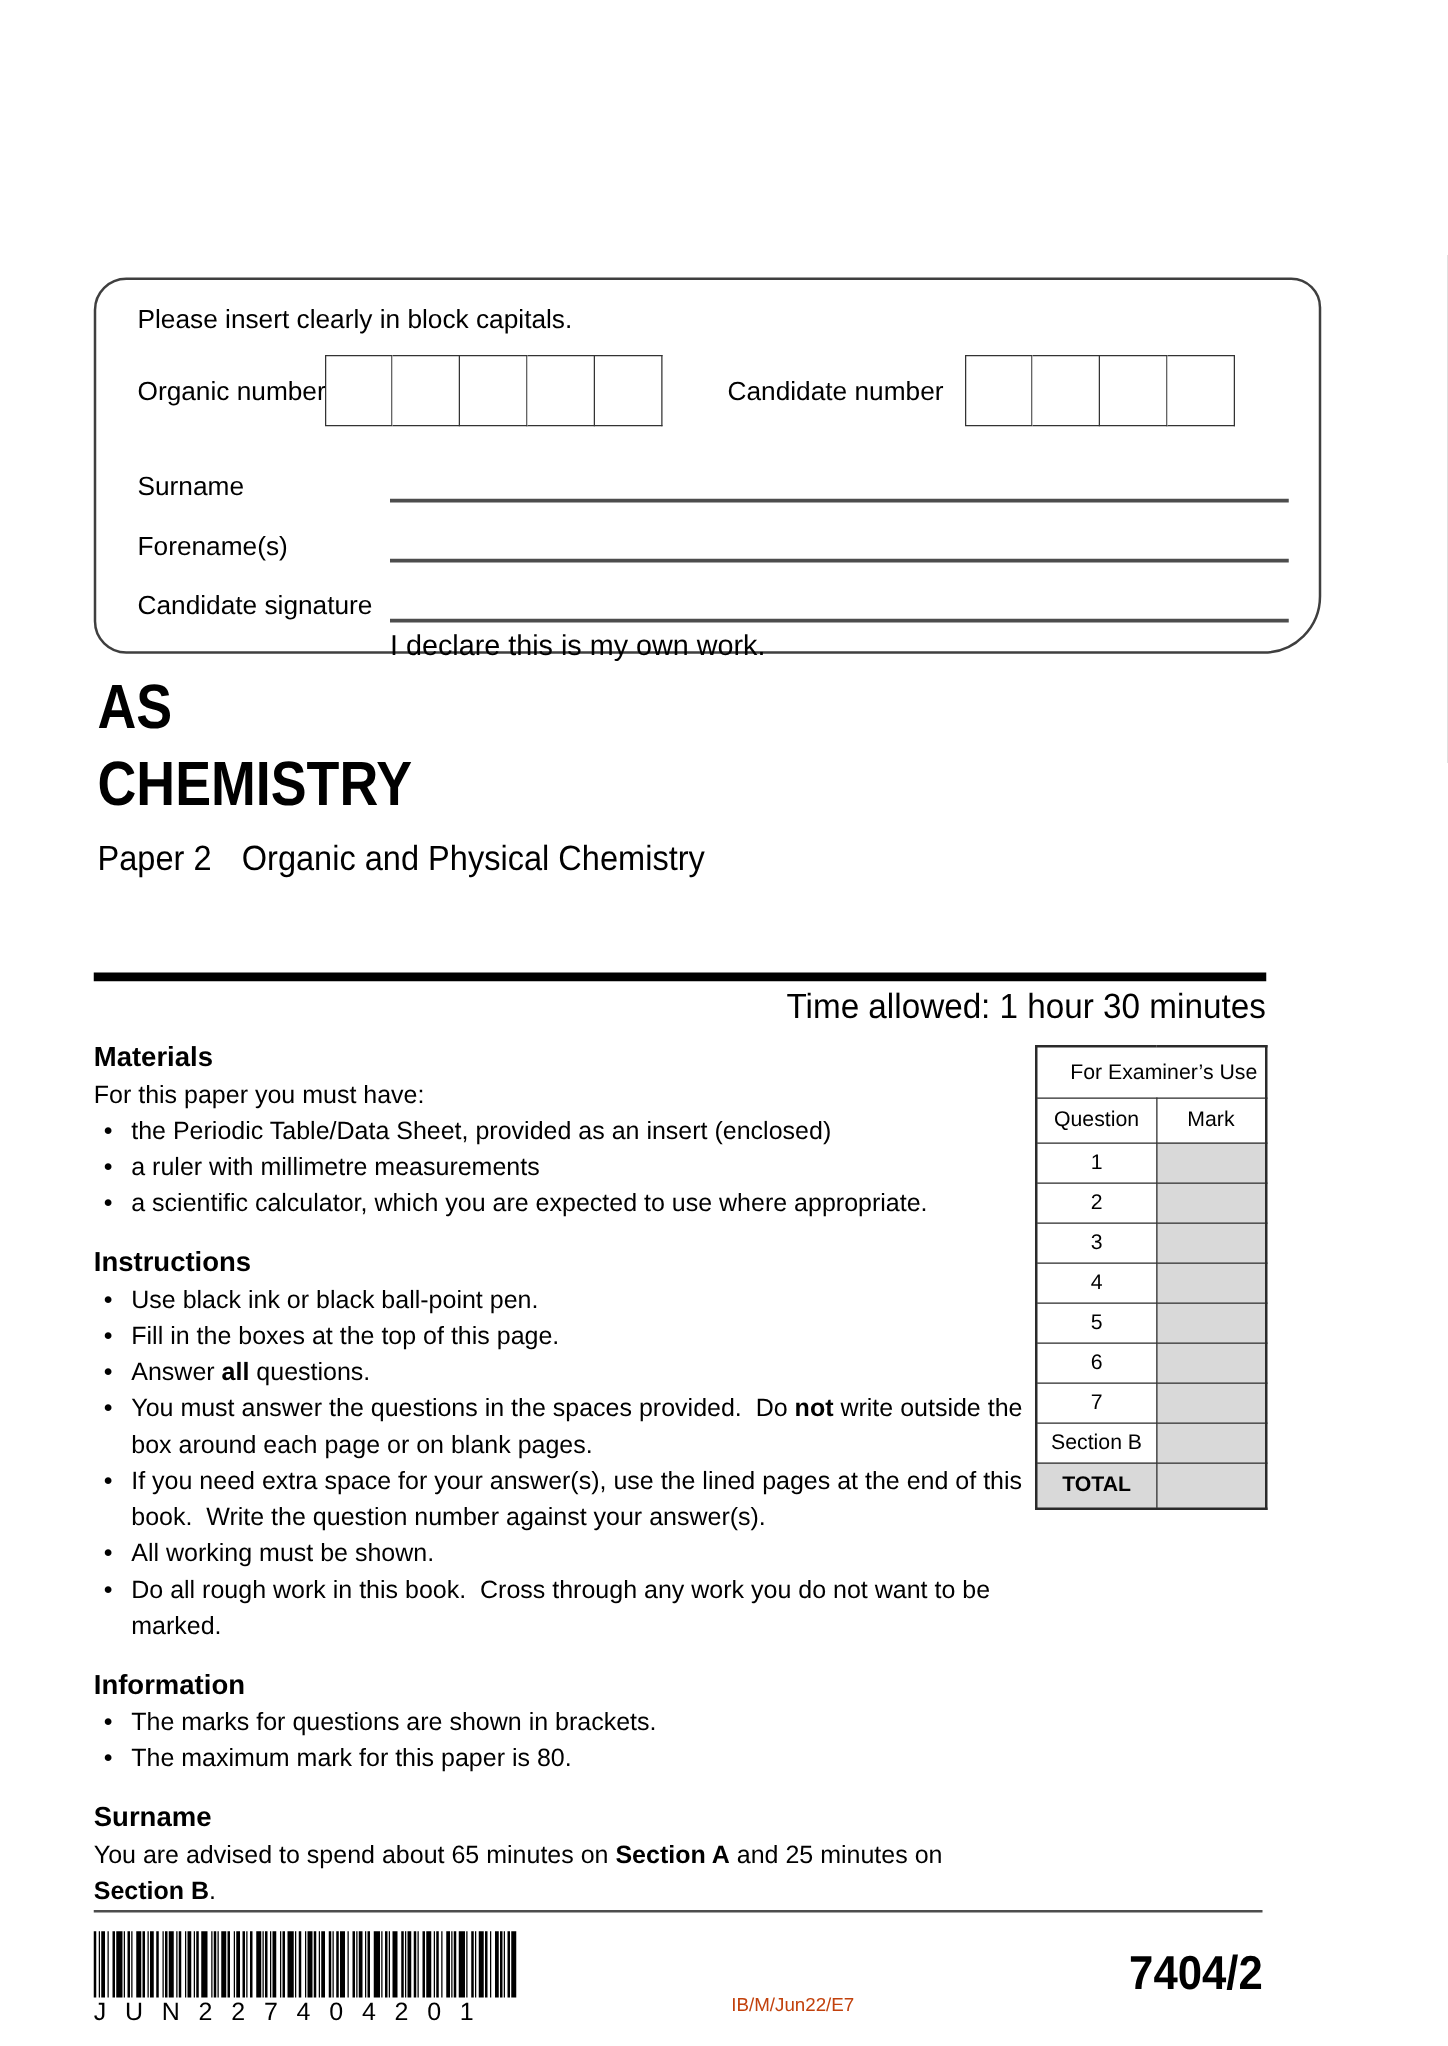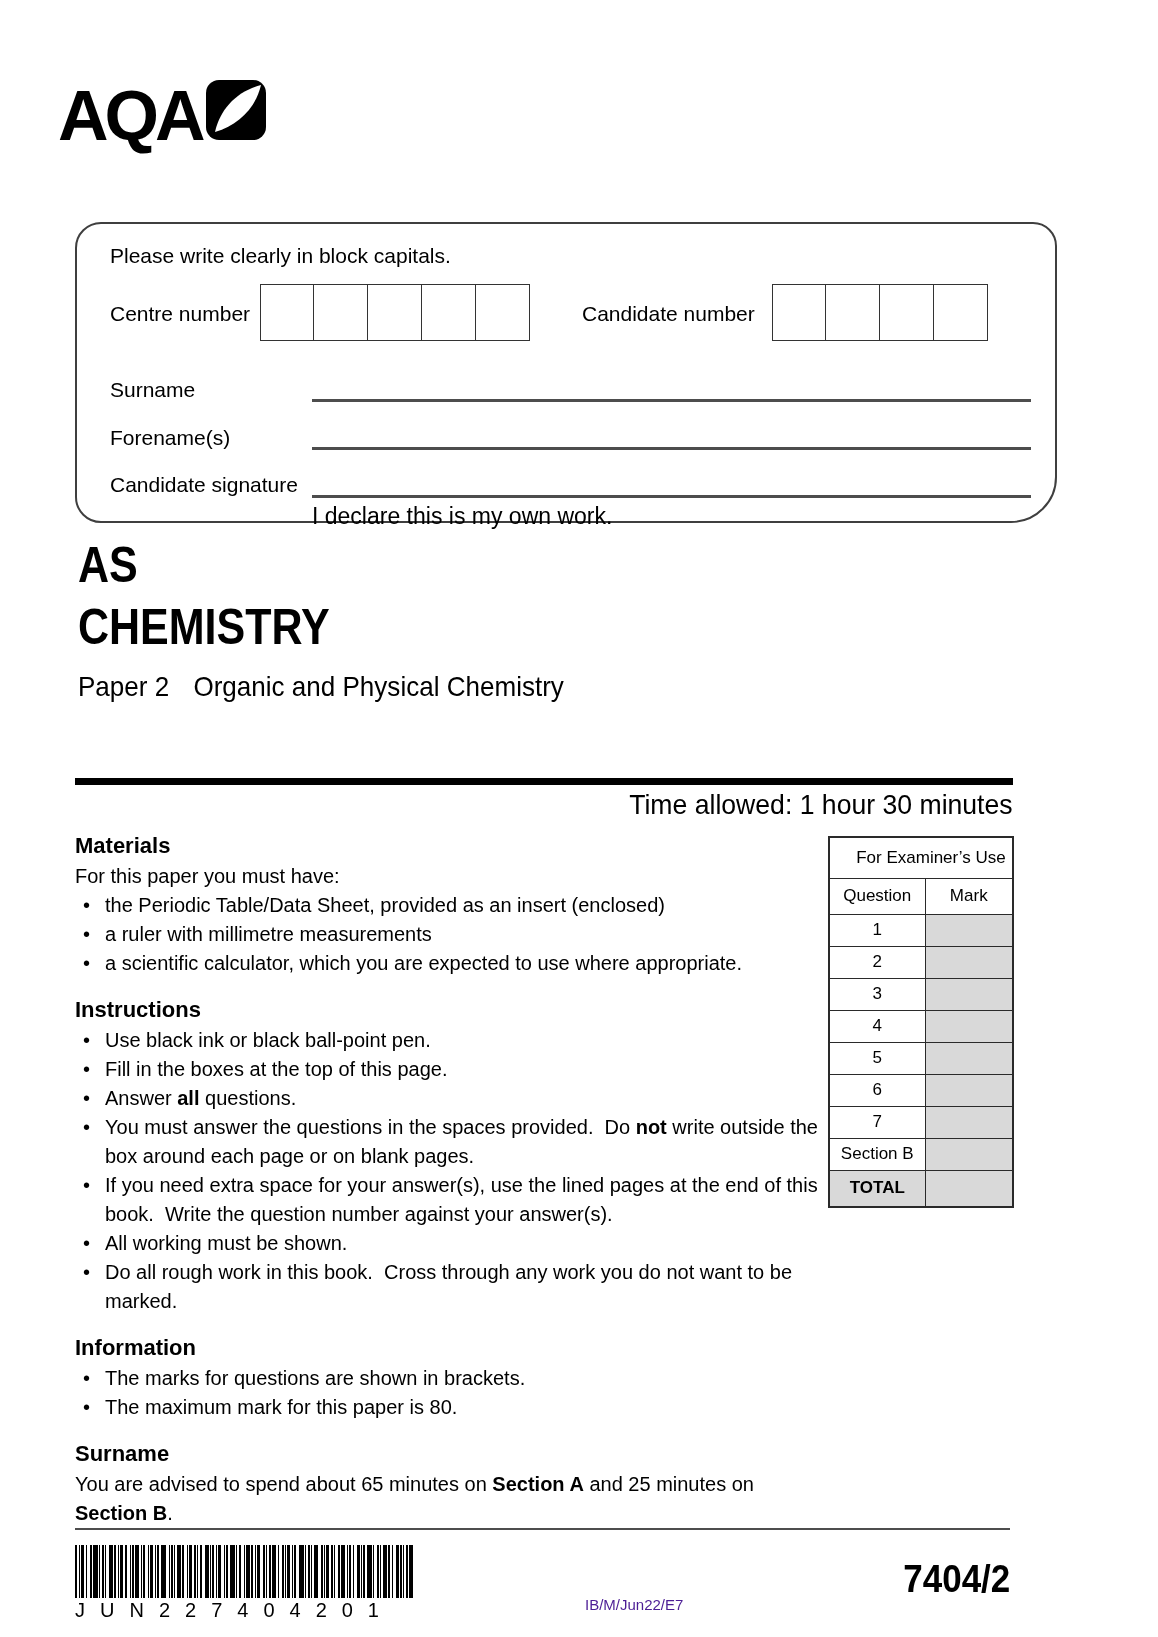--- a/index.html
+++ b/index.html
@@ -68,43 +68,34 @@
   .et-m { width:88px; }
   .et-row td { height:32px; }
   .et-total td { height:37px; font-weight:700; }
 
   
   .thin-rule { position:absolute; left:75px; top:1528px; width:935px; height:2px; background:#4d4d4d; }
   .barcode-wrap { position:absolute; left:75px; top:1545px; width:350px; }
   .barcode { display:flex; height:53px; }
   .bar { background:#000; height:100%; }
   .barcode-text { margin-top:1px; font-size:20px; letter-spacing:15px; white-space:nowrap; }
-  .ib-code { position:absolute; left:585px; top:1596px; font-size:15px; color:#4c1d95; }
+  .ib-code { position:absolute; left:585px; top:1596px; font-size:15px; color:#c2410c; }
   .paper-ref { position:absolute; right:148px; top:1558px; font-size:38px; font-weight:700;
     transform:scaleX(.92); transform-origin:right; white-space:nowrap; }
 </style>
 </head>
 <body>
 
 <div class="page">
 
-  <div class="logo">
-    <div class="logo-text">AQA</div>
-    <div class="logo-leaf">
-      <svg width="60" height="60" viewBox="0 0 60 60">
-        <rect x="0" y="0" width="60" height="60" rx="13" fill="#000"></rect>
-        <path d="M55 5 C 50 27, 33 45, 9 52 C 14 29, 31 11, 55 5 Z" fill="#fff"></path>
-      </svg>
-    </div>
-  </div>
 
   <div class="cand-box">
-    <div class="cand-instruction">Please write clearly in block capitals.</div>
-
-    <div class="cand-label" style="left:33px; top:78px;">Centre number</div>
+    <div class="cand-instruction">Please insert clearly in block capitals.</div>
+
+    <div class="cand-label" style="left:33px; top:78px;">Organic number</div>
     <div class="num-boxes" style="left:183px; top:60px;">
         <div class="num-cell"></div>
         <div class="num-cell"></div>
         <div class="num-cell"></div>
         <div class="num-cell"></div>
         <div class="num-cell"></div>
       </div>
 
     <div class="cand-label" style="left:505px; top:78px;">Candidate number</div>
     <div class="num-boxes" style="left:695px; top:60px;">

